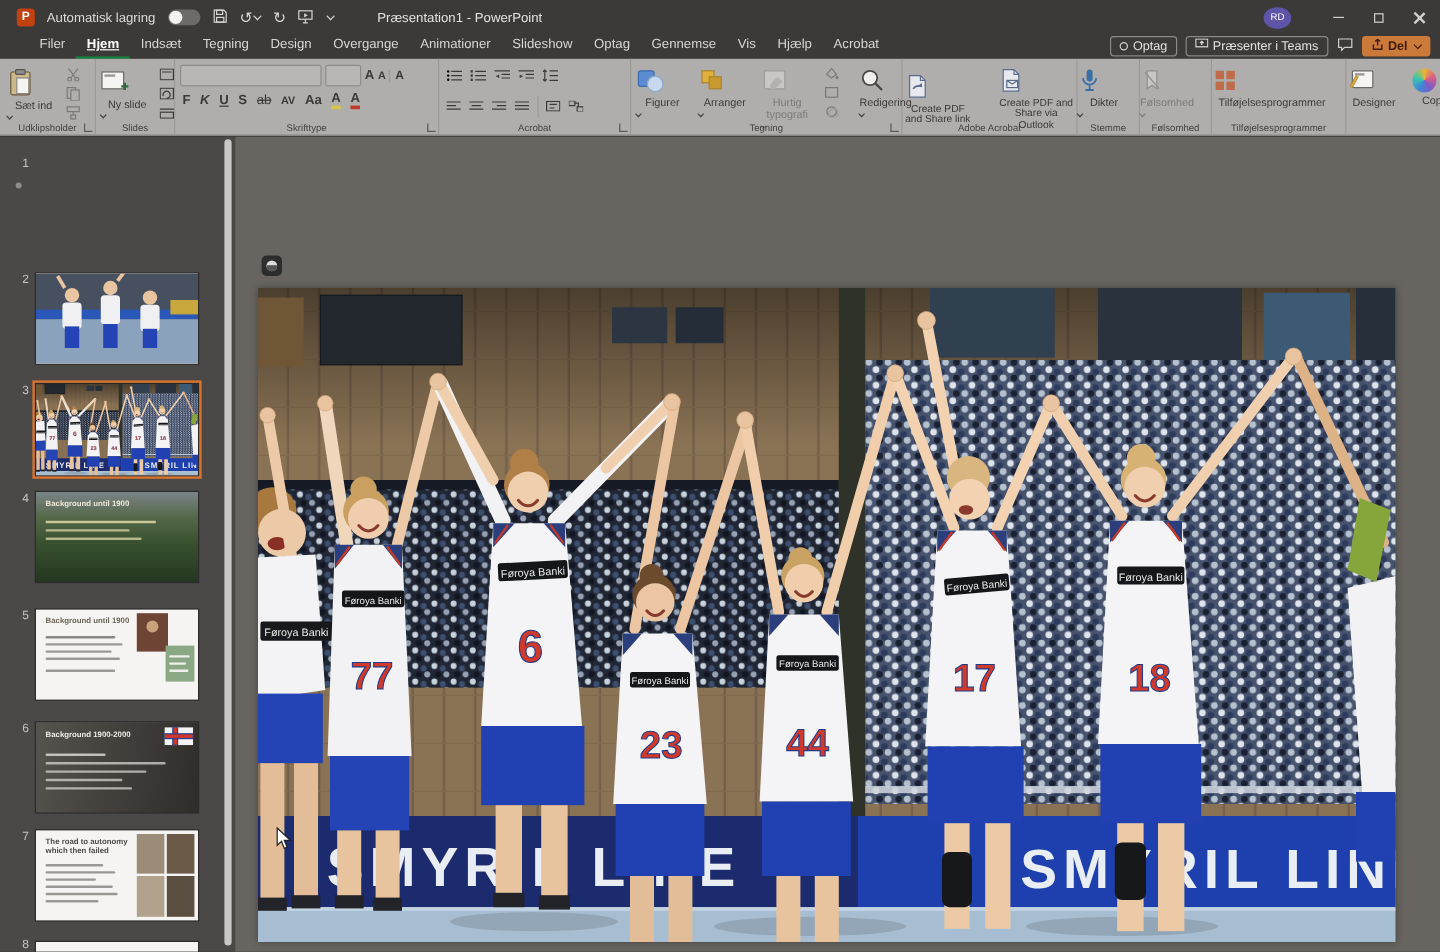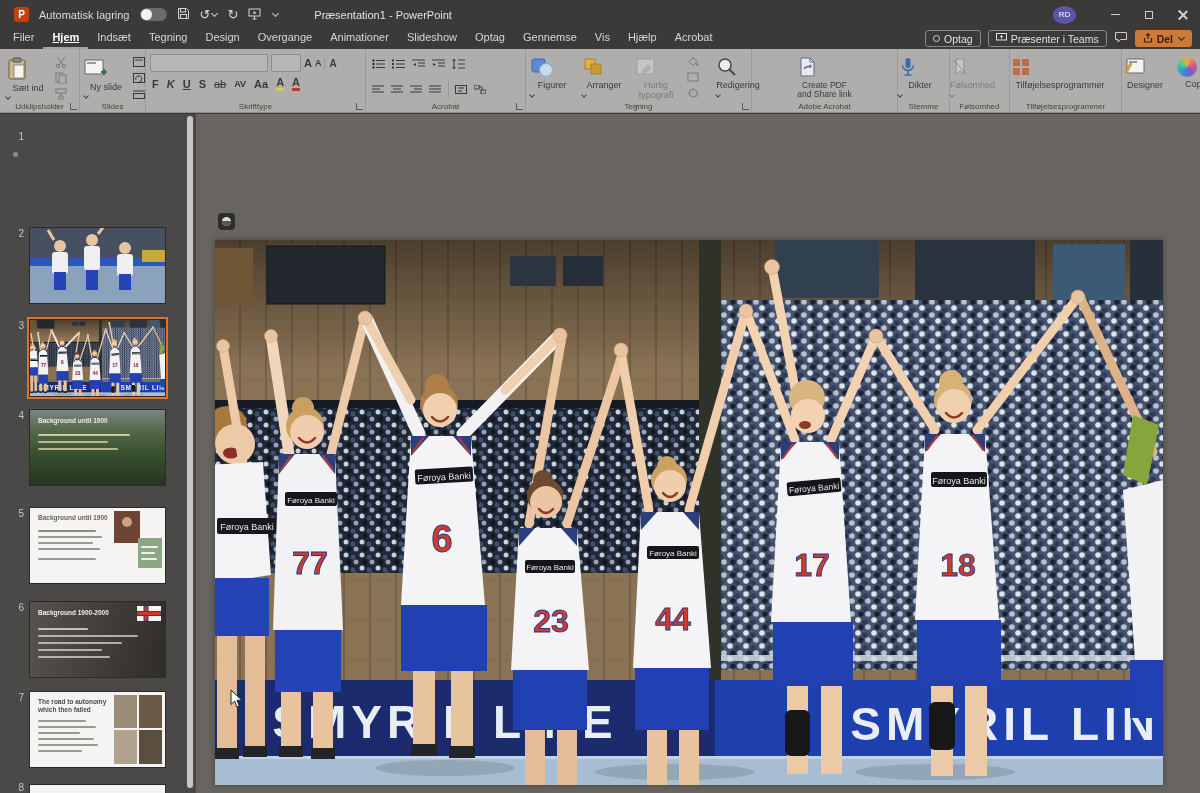--- a/index.html
+++ b/index.html
@@ -27,23 +27,23 @@
   .winbtn{width:34px;height:29px;display:flex;align-items:center;justify-content:center;}
   .min-ic{width:9px;height:1px;background:#d2d0ce;}
   .max-ic{width:8px;height:8px;border:1px solid #d2d0ce;}
   .x-ic{position:relative;width:10px;height:10px;}
   .x-ic::before,.x-ic::after{content:"";position:absolute;left:4px;top:-1px;width:1.5px;height:12px;background:#d2d0ce;}
   .x-ic::before{transform:rotate(45deg);} .x-ic::after{transform:rotate(-45deg);}
 
   
   .tabrow{position:absolute;left:0;top:29px;width:1200px;height:20px;background:#3b3a39;
     display:flex;align-items:center;font-size:11px;color:#d8d6d4;}
-  .tabs{display:flex;gap:0;padding-left:4px;}
+  .tabs{display:flex;gap:0;padding-left:24px;}
   .tab{padding:2px 9px 4px;cursor:default;white-space:nowrap;}
-  .tab.active{color:#fff;border-bottom:2px solid #a3a3a3;font-weight:bold;text-decoration:underline;}
+  .tab.active{color:#fff;border-bottom:2px solid #15803d;font-weight:bold;text-decoration:underline;}
   .tabrow-right{position:absolute;right:8px;top:1px;display:flex;align-items:center;gap:7px;}
   .pillbtn{height:17px;border:1px solid #8a8886;border-radius:3px;display:flex;align-items:center;
     gap:4px;padding:0 7px;font-size:10.5px;color:#e2e0de;}
   .rec-dot{width:7px;height:7px;border:1.5px solid #d2d0ce;border-radius:50%;}
   .delbtn{height:17px;background:#cc7a3a;border-radius:3px;display:flex;align-items:center;gap:4px;
     padding:0 8px;font-size:10.5px;color:#3f1c05;font-weight:bold;}
 
   
   .ribbon{position:absolute;left:0;top:49px;width:1200px;height:64px;background:#b0aeac;
     display:flex;border-bottom:1px solid #8e8c8a;color:#3c3a38;}
@@ -608,20 +608,29 @@
     <div class="row" style="padding:2px 2px 0;gap:20px;justify-content:center">
       <div class="bigbtn" style="font-size:8.5px">
         <svg width="22" height="22" viewBox="0 0 22 22">
             <path d="M5 2h9l4 4v14H5z" fill="#e8e9ee" stroke="#5b6b8c"></path>
             <path d="M14 2v4h4" fill="none" stroke="#5b6b8c"></path>
             <path d="M8 13a5 4 0 0 1 7-2" fill="none" stroke="#5b6b8c" stroke-width="1.4"></path>
             <path d="M15 8l.5 3.5L12 11z" fill="#5b6b8c"></path>
           </svg>
         <span class="lbl" style="width:58px">Create PDF and Share link</span>
       </div>
+      <div class="bigbtn" style="font-size:8.5px">
+        <svg width="22" height="22" viewBox="0 0 22 22">
+            <path d="M5 2h9l4 4v14H5z" fill="#e8e9ee" stroke="#5b6b8c"></path>
+            <path d="M14 2v4h4" fill="none" stroke="#5b6b8c"></path>
+            <rect x="8" y="11" width="9" height="6" fill="none" stroke="#5b6b8c"></rect>
+            <path d="M8 11l4.5 3L17 11" fill="none" stroke="#5b6b8c"></path>
+          </svg>
+        <span class="lbl" style="width:66px">Create PDF and Share via Outlook</span>
+      </div>
     </div>
     <div class="grp-label">Adobe Acrobat</div>
   </div>
 
   <div class="grp" style="width:52px">
     <div class="bigbtn" style="margin:2px auto 0">
       <svg width="20" height="22" viewBox="0 0 20 22">
           <rect x="7.5" y="2" width="5" height="10" rx="2.5" fill="#3a6ea8"></rect>
           <path d="M4.5 9a5.5 5.5 0 0 0 11 0" fill="none" stroke="#3a6ea8" stroke-width="1.5"></path>
           <line x1="10" y1="15" x2="10" y2="19" stroke="#3a6ea8" stroke-width="1.5"></line>

